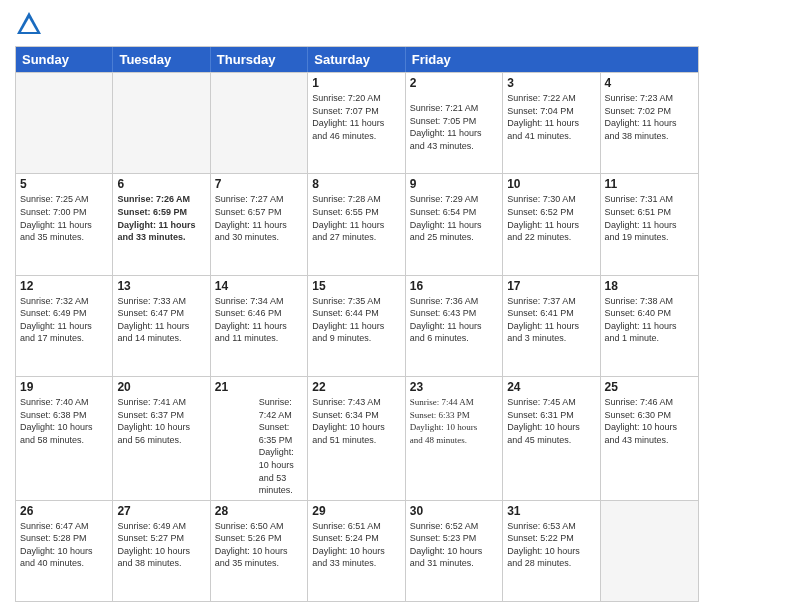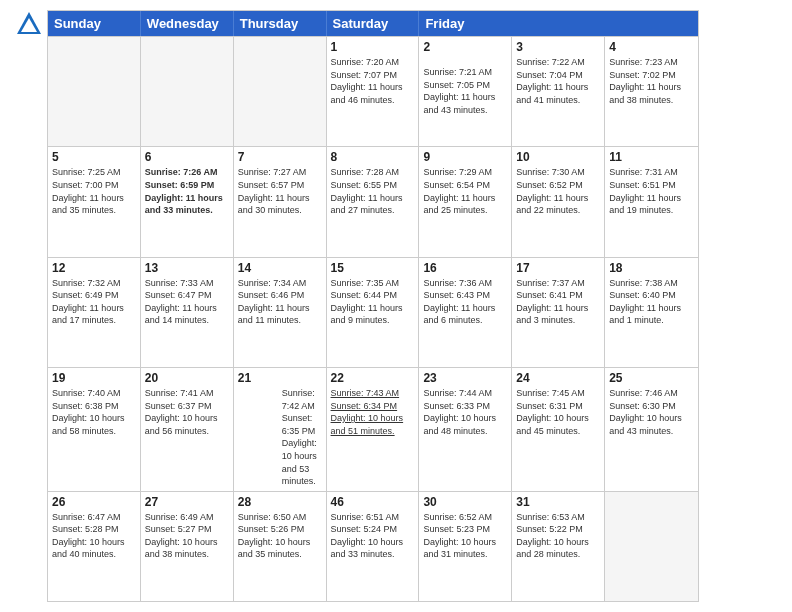--- a/index.html
+++ b/index.html
@@ -8,21 +8,21 @@
       background: #fff;
       width: 792px;
       height: 612px;
       overflow: hidden;
     }
     .page {
       width: 714px;
       height: 612px;
       padding: 10px 15px 10px 15px;
       display: flex;
-      flex-direction: row;
+      flex-direction: column;
     }
     .header {
       display: flex;
       justify-content: space-between;
       align-items: flex-start;
       margin-bottom: 8px;
     }
     .logo {
       display: flex;
       align-items: center;
@@ -116,21 +116,21 @@
     </div>
     <div class="title-block">
       <div class="month-title"></div>
       <div class="location"></div>
     </div>
   </div>
 
   <div class="calendar">
     <div class="cal-header-row">
     <div class="cal-header-cell">Sunday</div>
-        <div class="cal-header-cell">Wednesday</div>
+        <div class="cal-header-cell">Tuesday</div>
         <div class="cal-header-cell">Thursday</div>
         <div class="cal-header-cell">Saturday</div>
         <div class="cal-header-cell">Friday</div>
       </div>
     <div class="cal-body">
     <div class="cal-row">
           <div class="cal-cell empty"></div>
           <div class="cal-cell empty"></div>
           <div class="cal-cell empty"></div>
           <div class="cal-cell">
@@ -281,28 +281,28 @@
           </div>
           <div class="cal-cell">
             <span class="day-num">21</span>
             <div class="day-info" style="white-space: pre-line; margin-left: 44px;">Sunrise: 7:42 AM
 Sunset: 6:35 PM
 Daylight: 10 hours
 and 53 minutes.</div>
           </div>
           <div class="cal-cell">
             <span class="day-num">22</span>
-            <div class="day-info" style="white-space: pre-line; text-decoration: underline;">Sunrise: 7:43 AM
+            <div class="day-info" style="white-space: pre-line;">Sunrise: 7:43 AM
 Sunset: 6:34 PM
 Daylight: 10 hours
 and 51 minutes.</div>
           </div>
           <div class="cal-cell">
             <span class="day-num">23</span>
-            <div class="day-info" style="white-space: pre-line;">Sunrise: 7:44 AM
+            <div class="day-info" style="white-space: pre-line; font-family: Liberation Serif, serif;">Sunrise: 7:44 AM
 Sunset: 6:33 PM
 Daylight: 10 hours
 and 48 minutes.</div>
           </div>
           <div class="cal-cell">
             <span class="day-num">24</span>
             <div class="day-info" style="white-space: pre-line;">Sunrise: 7:45 AM
 Sunset: 6:31 PM
 Daylight: 10 hours
 and 45 minutes.</div>
@@ -331,21 +331,21 @@
 and 38 minutes.</div>
           </div>
           <div class="cal-cell">
             <span class="day-num">28</span>
             <div class="day-info" style="white-space: pre-line;">Sunrise: 6:50 AM
 Sunset: 5:26 PM
 Daylight: 10 hours
 and 35 minutes.</div>
           </div>
           <div class="cal-cell">
-            <span class="day-num">46</span>
+            <span class="day-num">29</span>
             <div class="day-info" style="white-space: pre-line;">Sunrise: 6:51 AM
 Sunset: 5:24 PM
 Daylight: 10 hours
 and 33 minutes.</div>
           </div>
           <div class="cal-cell">
             <span class="day-num">30</span>
             <div class="day-info" style="white-space: pre-line;">Sunrise: 6:52 AM
 Sunset: 5:23 PM
 Daylight: 10 hours

